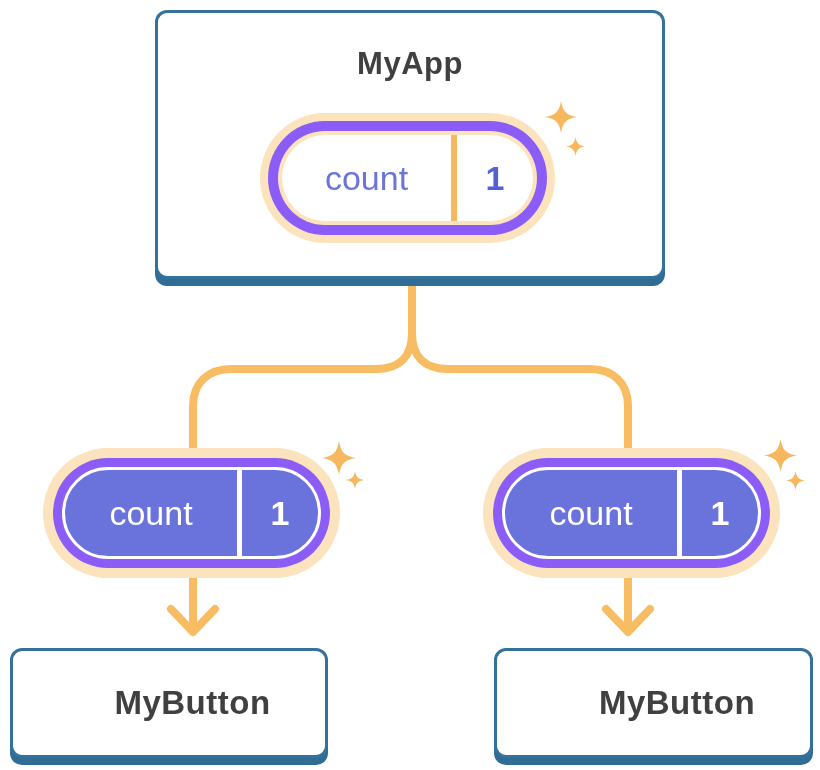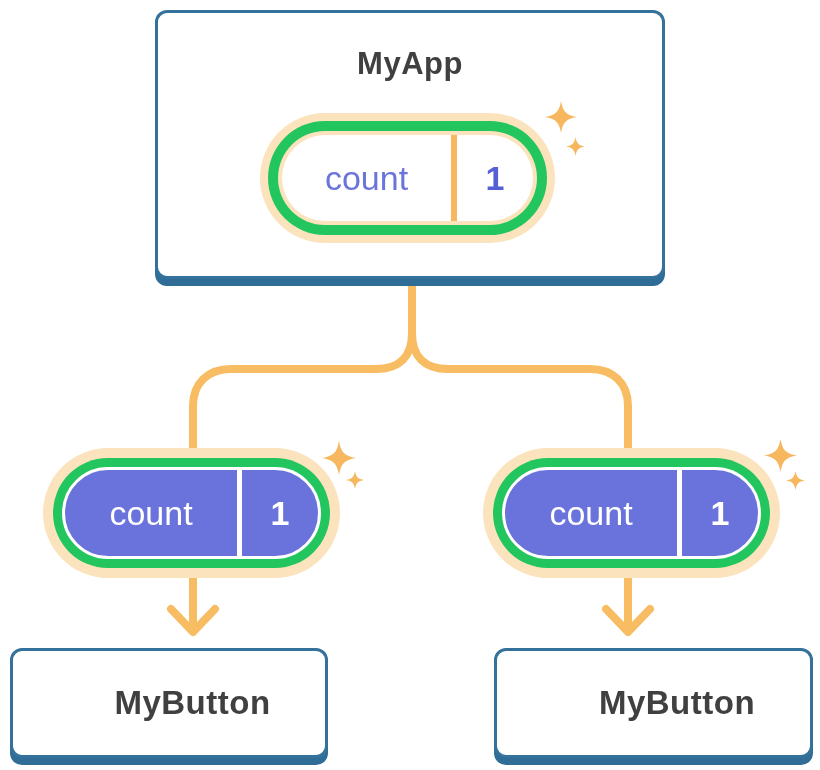--- a/index.html
+++ b/index.html
@@ -47,21 +47,21 @@
   
   .pill-halo {
     position: absolute;
     box-sizing: border-box;
     background: #FBE3BD;
     border-radius: 100px;
     padding: 8px;
     z-index: 2;
   }
   .pill-ring {
-    background: #22c55e;
+    background: #8b5cf6;
     border-radius: 100px;
     padding: 10px;
     height: 100%;
     box-sizing: border-box;
   }
   .pill-inner-light {
     background: #FBE3BD;
     border-radius: 100px;
     padding: 4px;
     height: 100%;

